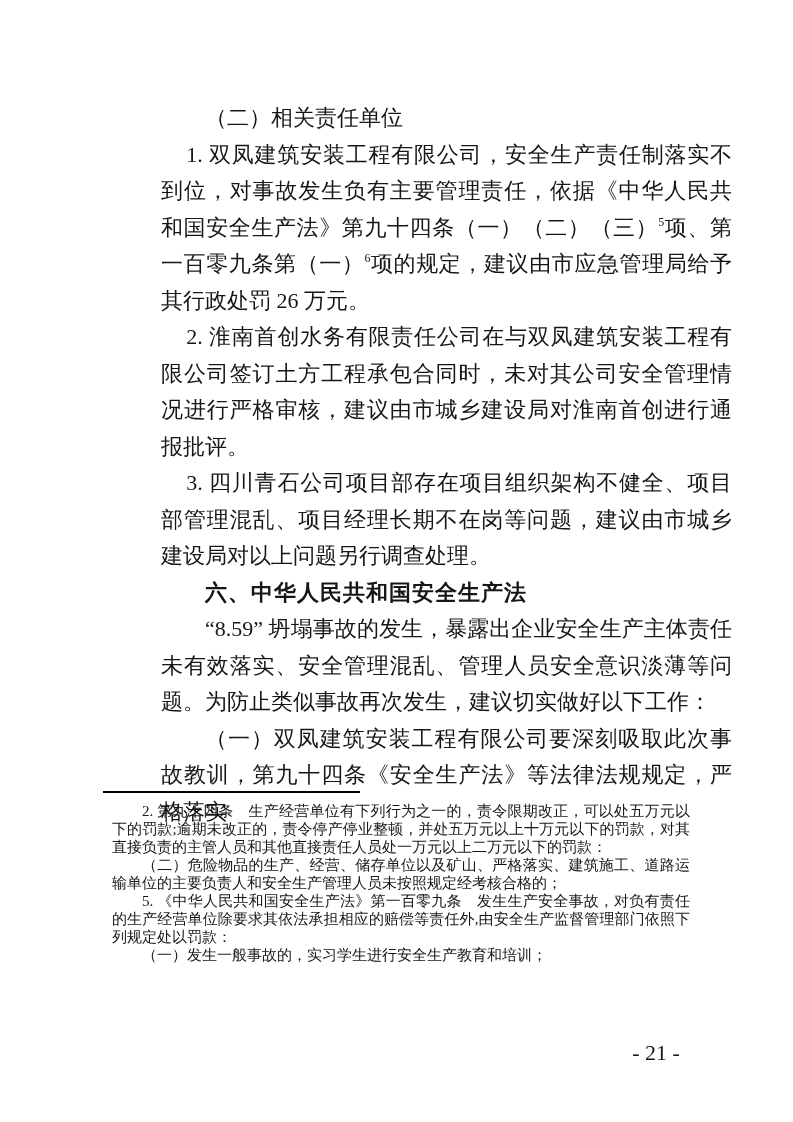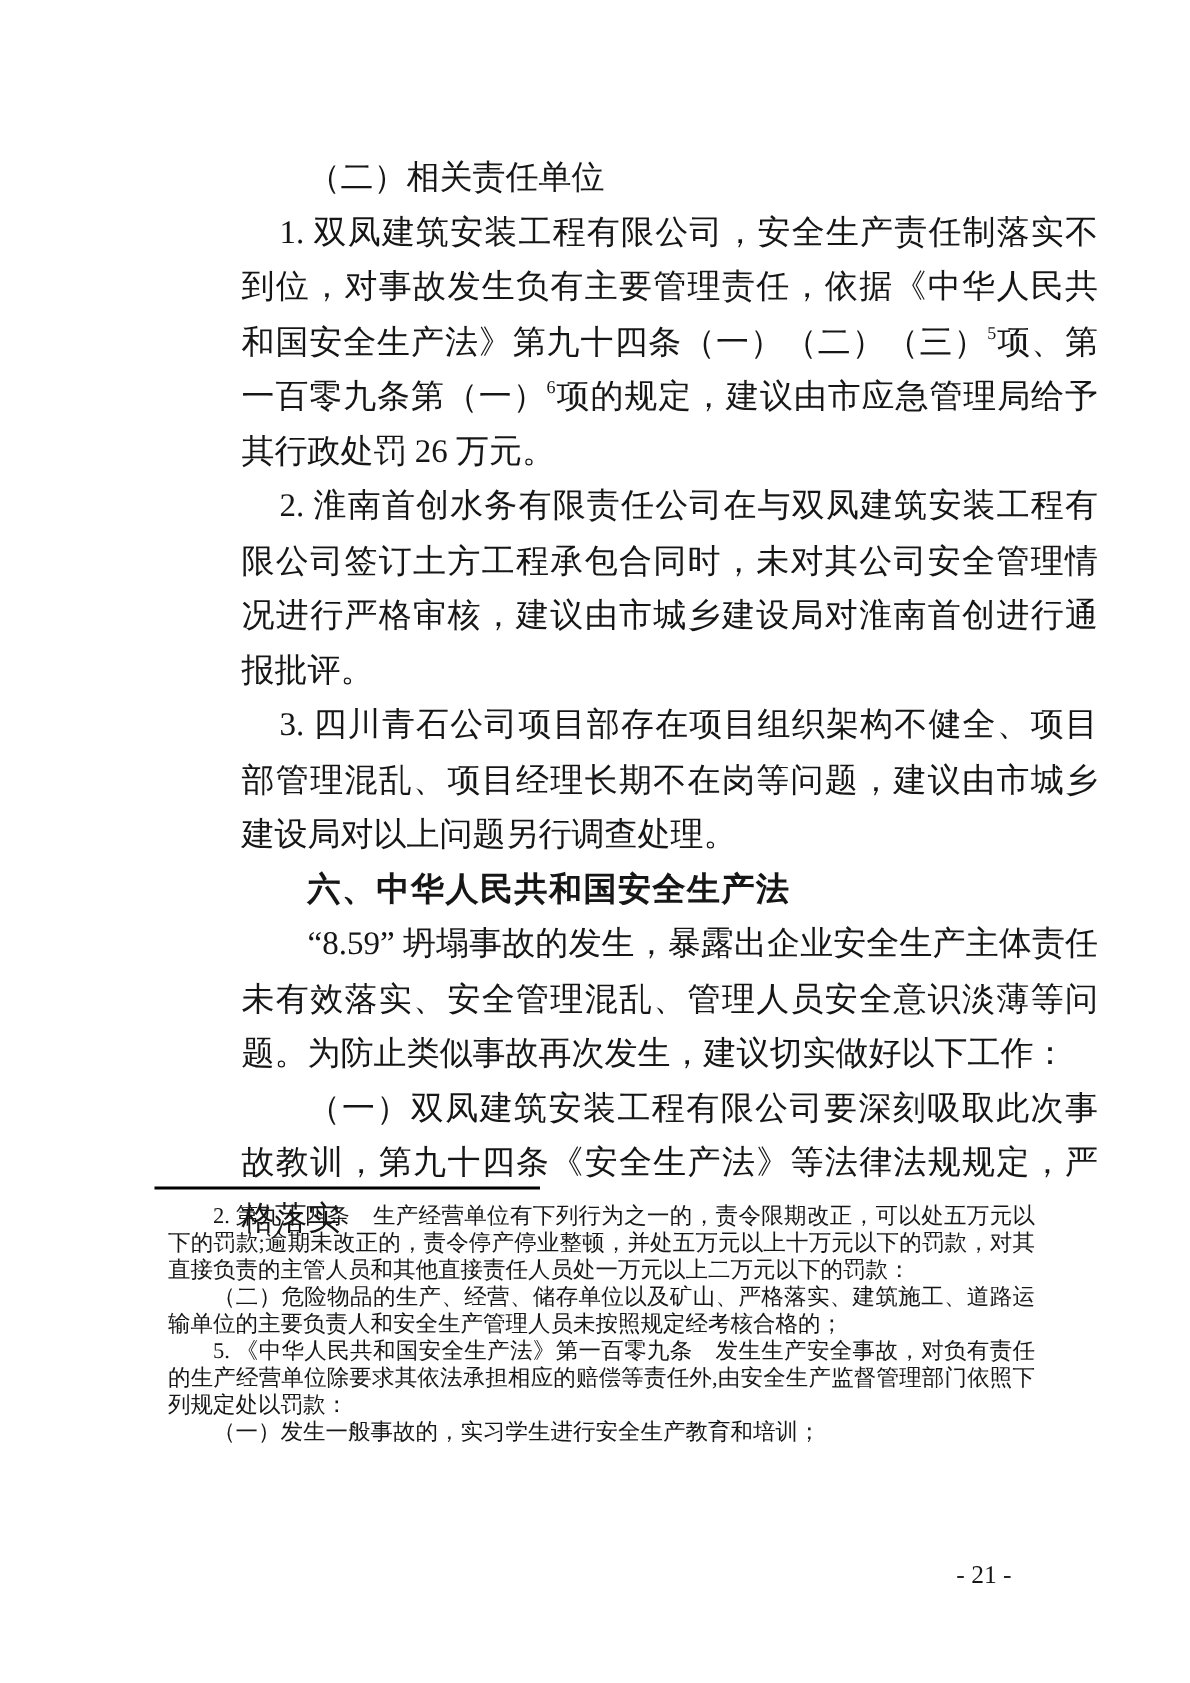--- a/index.html
+++ b/index.html
@@ -61,21 +61,21 @@
     line-height: 18px;
     text-align: justify;
   }
   .footnotes p { margin: 0; text-indent: 2em; }
   .page-number {
     position: absolute;
     left: 600px;
     top: 1040px;
     width: 112px;
     text-align: center;
-    font-size: 17px;
+    font-size: 22px;
     color: #161616;
   }
 </style>
 </head>
 <body>
 
 <div class="page">
 
   <div class="body-text">
     <p class="h-kai">（二）相关责任单位</p>

